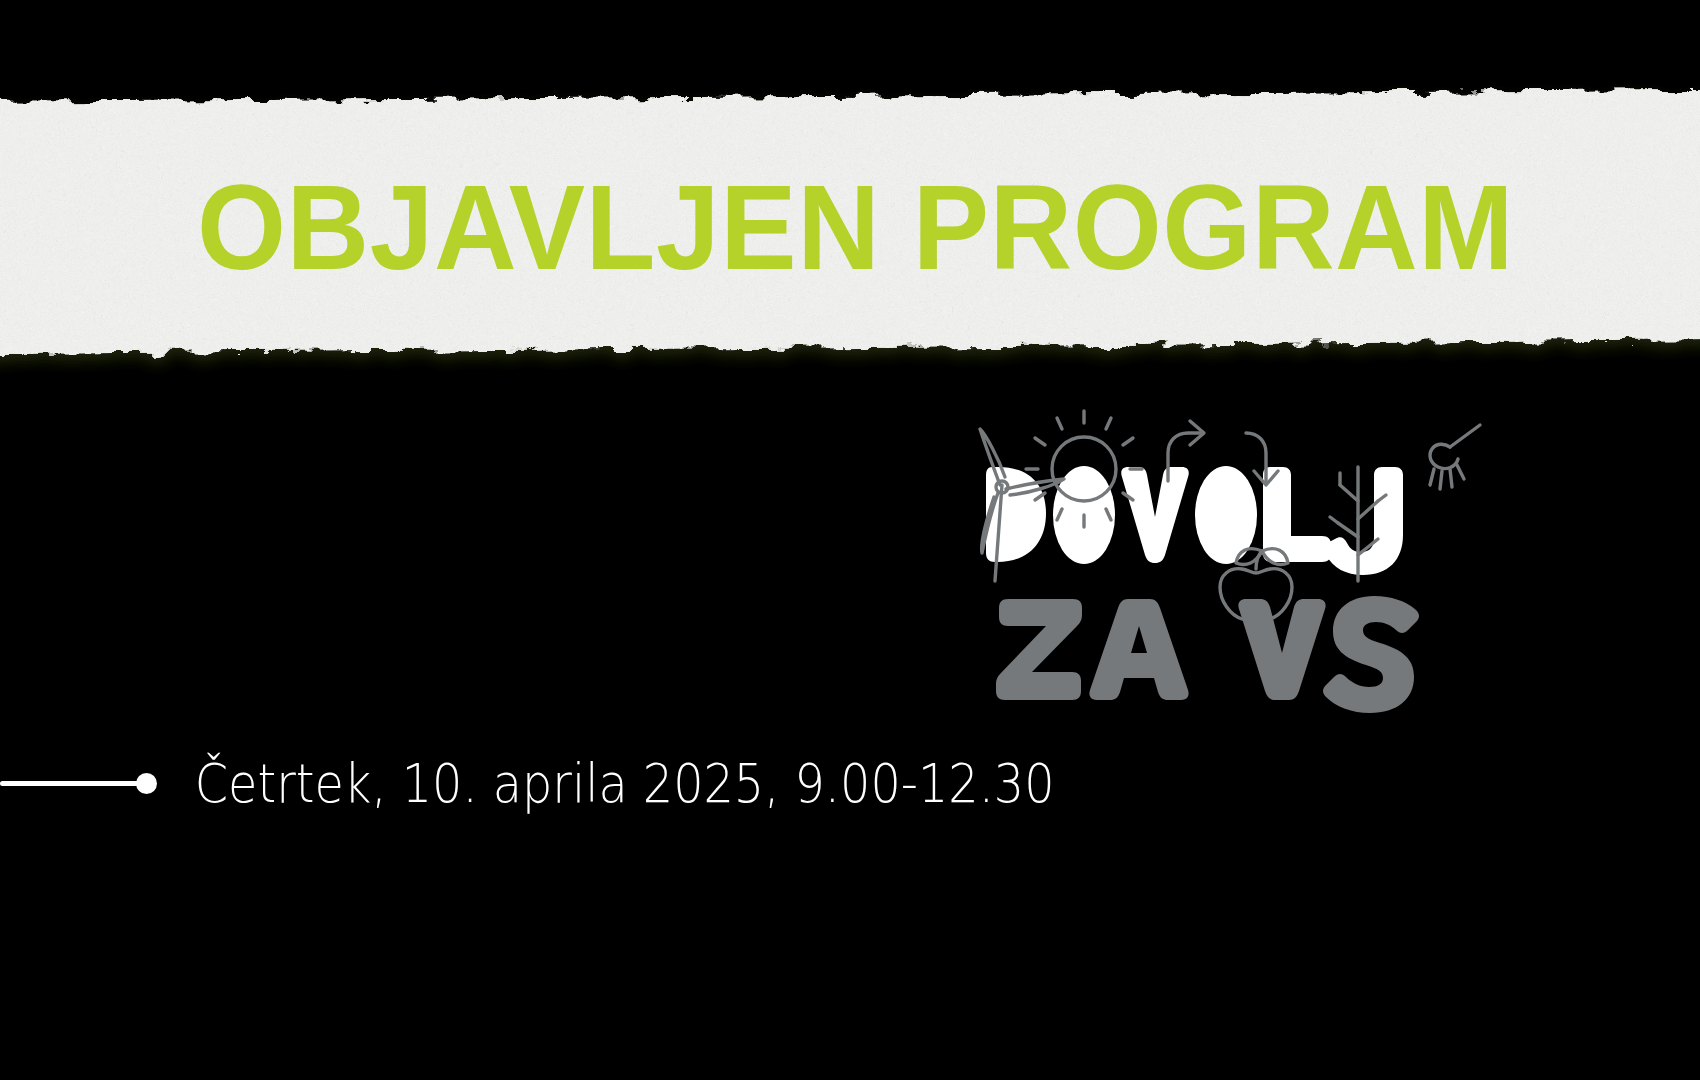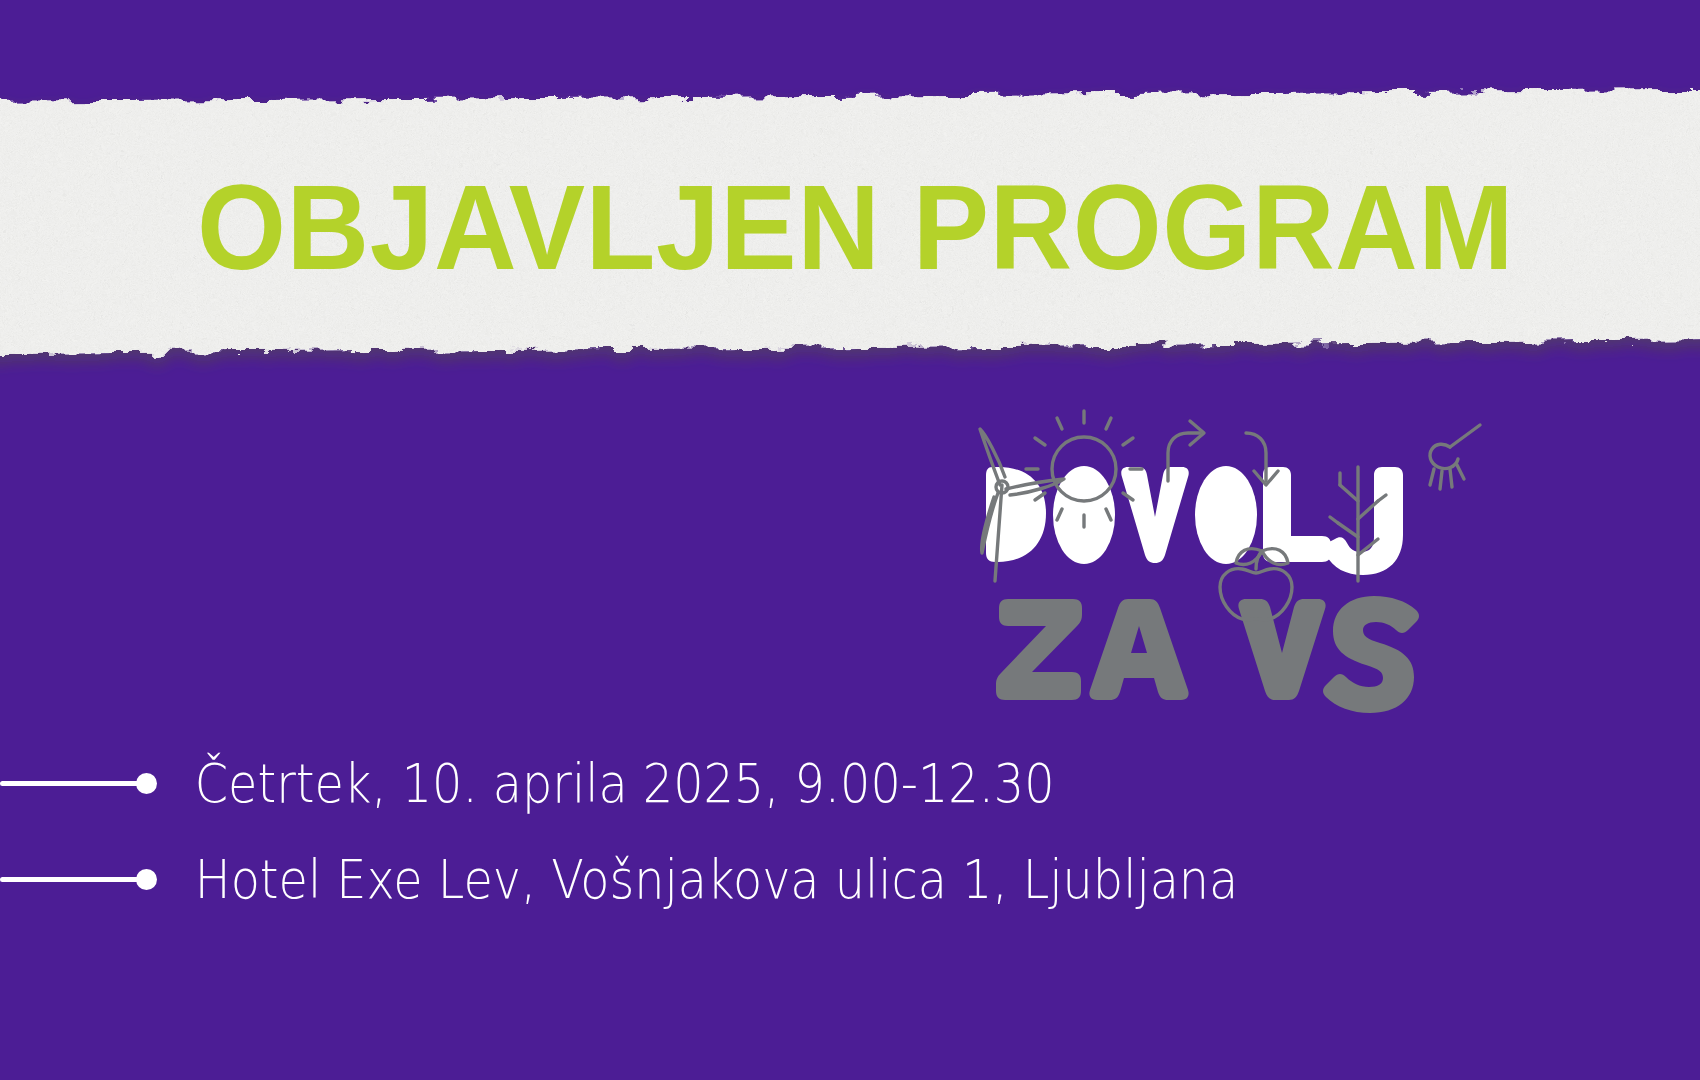--- a/index.html
+++ b/index.html
@@ -9,21 +9,21 @@
   }
   body {
     font-family: "Liberation Sans", sans-serif;
   }
 
   #banner {
     position: relative;
     width: 1700px;
     height: 1080px;
     overflow: hidden;
-    background: #4c1d95;
+    background: #000000;
   }
 
   
   .paper-strip {
     position: absolute;
     left: -10px;
     top: 88px;
     width: 1720px;
     height: 280px;
     z-index: 5;
@@ -289,22 +289,15 @@
   </div>
 
   <div class="bullets">
     <div class="bullet-row">
       <div class="bullet-lead">
         <div class="bullet-line"></div>
         <div class="bullet-dot"></div>
       </div>
       <div class="bullet-text">Četrtek, 10. aprila 2025, 9.00-12.30</div>
     </div>
-    <div class="bullet-row">
-      <div class="bullet-lead">
-        <div class="bullet-line"></div>
-        <div class="bullet-dot"></div>
-      </div>
-      <div class="bullet-text">Hotel Exe Lev, Vošnjakova ulica 1, Ljubljana</div>
-    </div>
   </div>
 
 </div>
 
 </body></html>

